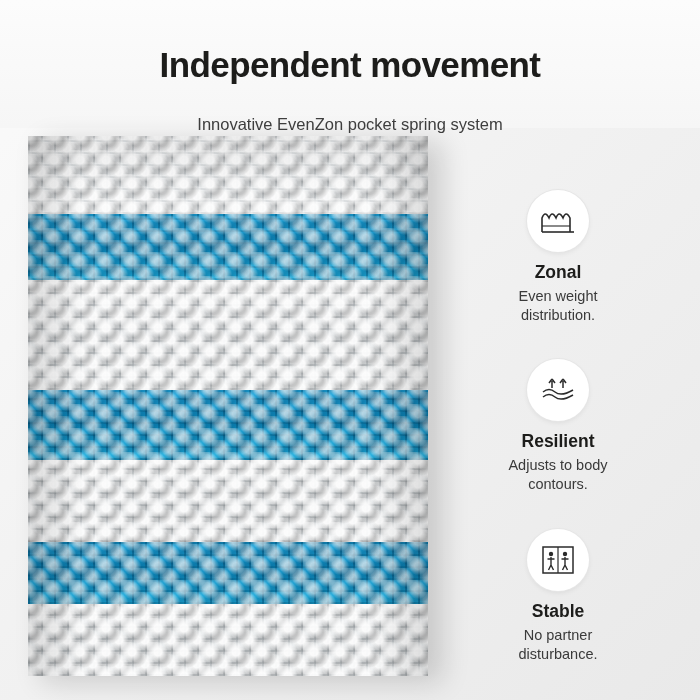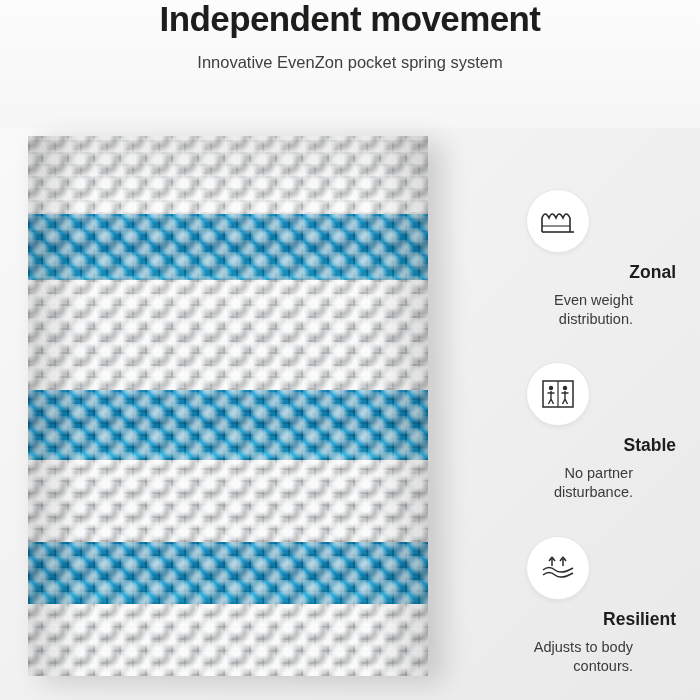--- a/index.html
+++ b/index.html
@@ -25,21 +25,22 @@
   .header {
     position: absolute;
     top: 0;
     left: 0;
     width: 700px;
     height: 128px;
     text-align: center;
     background: linear-gradient(180deg, #fcfcfc 0%, #f6f6f6 100%);
   }
   .headline {
-    margin: 0;
+    margin: 16px;
+    padding-top: 30px;
     font-size: 35px;
     font-weight: bold;
     letter-spacing: -0.6px;
     color: #1d1d1b;
     line-height: 1.1;
   }
   .subhead {
     margin: 0;
     padding-top: 14px;
     font-size: 16.5px;
@@ -113,21 +114,21 @@
   }
 
   
   .features {
     position: absolute;
     left: 440px;
     top: 190px;
     width: 236px;
   }
   .feature {
-    text-align: right;
+    text-align: center;
     margin-bottom: 34px;
   }
   .feature-icon {
     width: 62px;
     height: 62px;
     margin: 0 auto 10px auto;
     border-radius: 50%;
     background: #ffffff;
     box-shadow: 0 0 0 1px #e6e6e6, 0 2px 5px rgba(0,0,0,0.07);
     display: flex;
@@ -137,21 +138,21 @@
   .feature-title {
     font-size: 17.5px;
     font-weight: bold;
     color: #1d1d1b;
     margin: 0 0 4px 0;
   }
   .feature-desc {
     font-size: 14.5px;
     line-height: 1.32;
     color: #3a3a3a;
-    margin: 8px auto;
+    margin: 0 auto;
     max-width: 150px;
   }
 </style>
 </head>
 <body>
 
 <div id="page">
 
   <div class="header">
     <h1 class="headline">Independent movement</h1>
@@ -197,44 +198,44 @@
     <div class="feature">
       <div class="feature-icon">
         <svg width="36" height="30" viewBox="0 0 36 30" aria-hidden="true">
           <path d="M2 26 L2 12 Q5 4 9 12 Q12 4 16 12 Q19 4 23 12 Q26 4 30 12 L30 26" fill="none" stroke="#2b2b2b" stroke-width="1.6"></path>
           <line x1="2" y1="26" x2="34" y2="26" stroke="#2b2b2b" stroke-width="1.6"></line>
           <line x1="2" y1="20" x2="30" y2="20" stroke="#2b2b2b" stroke-width="1.1"></line>
         </svg>
       </div>
       <p class="feature-title">Zonal</p>
       <p class="feature-desc">Even weight distribution.</p>
+    </div>
+
+    <div class="feature">
+      <div class="feature-icon">
+        <svg width="36" height="30" viewBox="0 0 36 30" aria-hidden="true">
+          <path d="M12 13 L12 6 M12 4 L9 8 M12 4 L15 8" stroke="#2b2b2b" stroke-width="1.5" fill="none"></path>
+          <path d="M23 13 L23 6 M23 4 L20 8 M23 4 L26 8" stroke="#2b2b2b" stroke-width="1.5" fill="none"></path>
+          <path d="M3 17 Q9 12 15 17 Q21 22 33 15" stroke="#2b2b2b" stroke-width="1.5" fill="none"></path>
+          <path d="M3 22 Q9 17 15 22 Q21 27 33 20" stroke="#2b2b2b" stroke-width="1.5" fill="none"></path>
+        </svg>
+      </div>
+      <p class="feature-title">Resilient</p>
+      <p class="feature-desc">Adjusts to body contours.</p>
     </div>
 
     <div class="feature">
       <div class="feature-icon">
         <svg width="34" height="30" viewBox="0 0 34 30" aria-hidden="true">
           <rect x="2" y="2" width="30" height="26" fill="none" stroke="#2b2b2b" stroke-width="1.5"></rect>
           <line x1="17" y1="2" x2="17" y2="28" stroke="#2b2b2b" stroke-width="1.2"></line>
           <circle cx="10" cy="9" r="2.2" fill="#2b2b2b"></circle>
           <path d="M10 12 L10 20 M10 20 L7.5 25 M10 20 L12.5 25 M6.5 14 L13.5 14" stroke="#2b2b2b" stroke-width="1.4" fill="none"></path>
           <circle cx="24" cy="9" r="2.2" fill="#2b2b2b"></circle>
           <path d="M24 12 L24 20 M24 20 L21.5 25 M24 20 L26.5 25 M20.5 14 L27.5 14" stroke="#2b2b2b" stroke-width="1.4" fill="none"></path>
         </svg>
       </div>
       <p class="feature-title">Stable</p>
       <p class="feature-desc">No partner disturbance.</p>
     </div>
 
-    <div class="feature">
-      <div class="feature-icon">
-        <svg width="36" height="30" viewBox="0 0 36 30" aria-hidden="true">
-          <path d="M12 13 L12 6 M12 4 L9 8 M12 4 L15 8" stroke="#2b2b2b" stroke-width="1.5" fill="none"></path>
-          <path d="M23 13 L23 6 M23 4 L20 8 M23 4 L26 8" stroke="#2b2b2b" stroke-width="1.5" fill="none"></path>
-          <path d="M3 17 Q9 12 15 17 Q21 22 33 15" stroke="#2b2b2b" stroke-width="1.5" fill="none"></path>
-          <path d="M3 22 Q9 17 15 22 Q21 27 33 20" stroke="#2b2b2b" stroke-width="1.5" fill="none"></path>
-        </svg>
-      </div>
-      <p class="feature-title">Resilient</p>
-      <p class="feature-desc">Adjusts to body contours.</p>
-    </div>
-
   </div>
 </div>
 
 </body></html>

